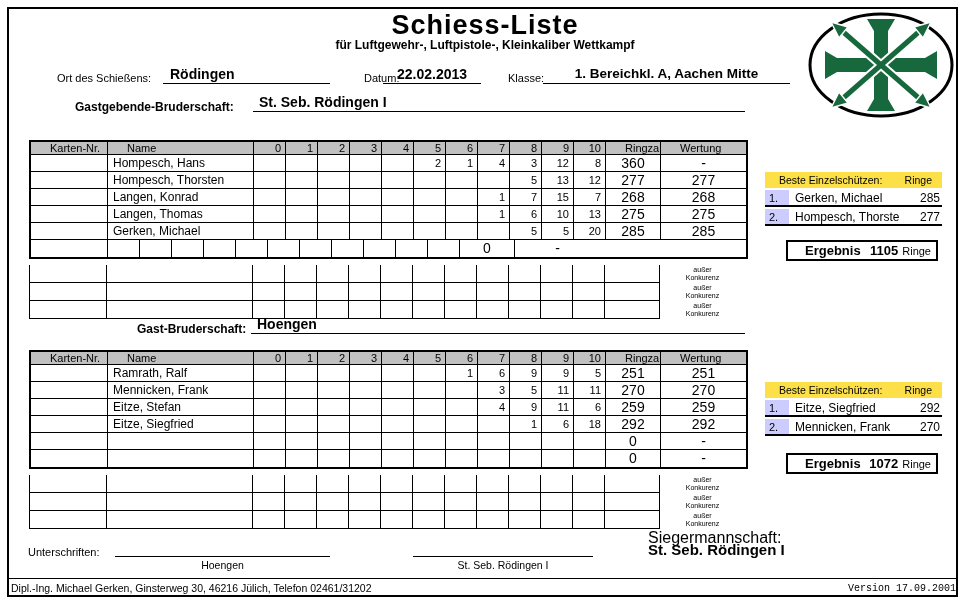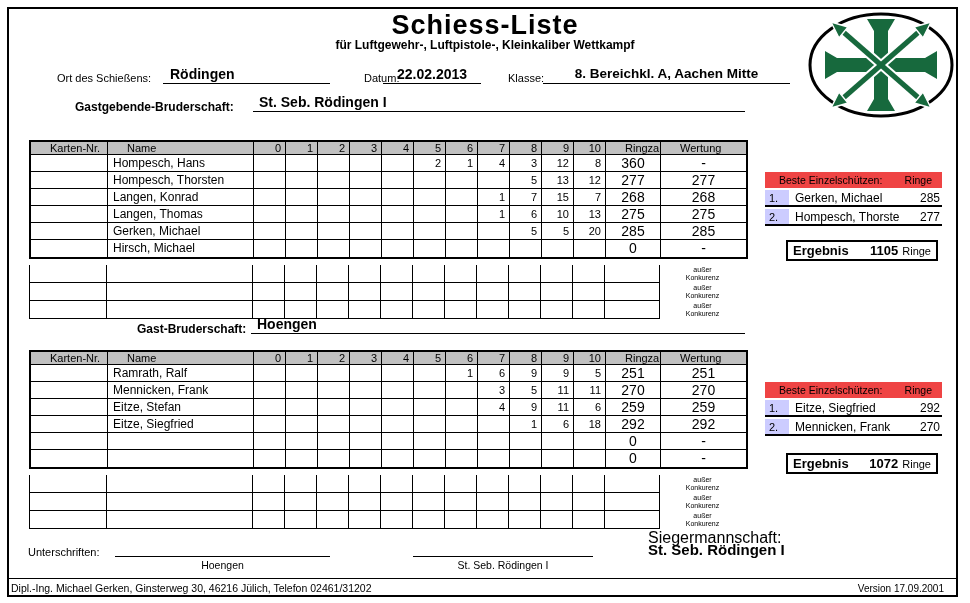--- a/index.html
+++ b/index.html
@@ -41,46 +41,46 @@
   .hits-wrap { display: contents; }
 
   .extra { position: absolute; left: 29px; }
   .x1 { top: 265px; } .x2 { top: 475px; }
   .xrow { display: flex; height: 18px; border-left: 1px solid #000; }
   .xc { border-right: 1px solid #000; border-bottom: 1px solid #000; height: 18px; }
   .xnote { width: 85px; border: none; font-size: 7px; line-height: 8px; text-align: center; padding-top: 1px; }
 
   .best { position: absolute; left: 765px; width: 177px; }
   .b1 { top: 172px; } .b2 { top: 382px; }
-  .best-head { height: 16px; background: #ef4444; display: flex; justify-content: space-between; align-items: center; font-size: 10.5px; padding: 0 10px 0 14px; }
+  .best-head { height: 16px; background: #fde047; display: flex; justify-content: space-between; align-items: center; font-size: 10.5px; padding: 0 10px 0 14px; }
   .best-row { display: flex; height: 17px; margin-top: 2px; border-bottom: 2px solid #000; align-items: center; }
   .rank { width: 24px; background: #ccccff; font-size: 11px; padding-left: 4px; height: 100%; line-height: 16px; }
   .bname { flex: 1; font-size: 12px; padding-left: 6px; white-space: nowrap; overflow: hidden; }
   .bringe { width: 36px; text-align: right; font-size: 12px; padding-right: 2px; }
 
   .erg { position: absolute; left: 786px; width: 152px; height: 21px; border: 2px solid #000; display: flex; align-items: center; background: #fff; }
   .erg1 { top: 240px; } .erg2 { top: 453px; }
-  .erg-label { font-size: 13px; font-weight: bold; padding-left: 5px; }
+  .erg-label { font-size: 13px; font-weight: bold; padding-left: 17px; }
   .erg-val { margin-left: auto; font-size: 13px; font-weight: bold; }
   .erg-unit { font-size: 11px; margin: 0 5px 0 4px; }
 
   .winner-label { position: absolute; left: 648px; top: 529px; font-size: 16px; }
   .winner-value { position: absolute; left: 648px; top: 541px; font-size: 15px; font-weight: bold; }
 
   .sig-label { position: absolute; left: 28px; top: 546px; font-size: 11px; }
   .sig-line { position: absolute; border-bottom: 1px solid #000; height: 1px; }
   .sigl-a { left: 115px; top: 556px; width: 215px; }
   .sigl-b { left: 413px; top: 556px; width: 180px; }
   .sig-name { position: absolute; text-align: center; font-size: 10.5px; }
   .sign-a { left: 115px; top: 559px; width: 215px; }
   .sign-b { left: 413px; top: 559px; width: 180px; }
 
   .footer { position: absolute; left: 9px; top: 578px; width: 949px; height: 19px; border-top: 1px solid #000; display: flex; justify-content: space-between; align-items: center; }
   .footer-left { font-size: 10.5px; padding-left: 2px; }
-  .footer-right { font-size: 10px; padding-right: 14px; }
+  .footer-right { font-size: 10px; padding-right: 2px; font-family: Liberation Mono, monospace; }
 </style>
 </head>
 <body>
 
 <div class="page">
   <div class="sheet-border"></div>
 
   <div class="title">Schiess-Liste</div>
   <div class="subtitle">für Luftgewehr-, Luftpistole-, Kleinkaliber Wettkampf</div>
 
@@ -98,21 +98,21 @@
       <polygon points="26,98 34,82 43,93" fill="#17693d" stroke="#ffffff" stroke-width="1.5"></polygon>
       <polygon points="126,98 118,82 109,93" fill="#17693d" stroke="#ffffff" stroke-width="1.5"></polygon>
     </svg>
   </div>
 
   <div class="flabel ort-label">Ort des Schießens:</div>
   <div class="fvalue ort-value">Rödingen</div>
   <div class="flabel datum-label">Datum:</div>
   <div class="fvalue datum-value">22.02.2013</div>
   <div class="flabel klasse-label">Klasse:</div>
-  <div class="fvalue klasse-value">8. Bereichkl. A, Aachen Mitte</div>
+  <div class="fvalue klasse-value">1. Bereichkl. A, Aachen Mitte</div>
   <div class="flabel host-label">Gastgebende-Bruderschaft:</div>
   <div class="fvalue host-value">St. Seb. Rödingen I</div>
 
   <div class="stable t1">
     <div class="trow thead">
       <div class="cell ck th">Karten-Nr.</div>
       <div class="cell cn th">Name</div>
       <div class="hits-wrap">
         
       <div class="cell ch th num">0</div><div class="cell ch th num">1</div><div class="cell ch th num">2</div><div class="cell ch th num">3</div><div class="cell ch th num">4</div><div class="cell ch th num">5</div><div class="cell ch th num">6</div><div class="cell ch th num">7</div><div class="cell ch th num">8</div><div class="cell ch th num">9</div><div class="cell ch th num">10</div></div>
@@ -206,21 +206,20 @@
           <div class="cell ch hit"></div>
           <div class="cell ch hit">5</div>
           <div class="cell ch hit">5</div>
           <div class="cell ch hit">20</div>
           <div class="cell cr big">285</div>
           <div class="cell cw big last">285</div>
         </div>
 
         <div class="trow">
           <div class="cell ck"></div>
-          <div class="cell cn nm">Hirsch, Michael</div>
           <div class="cell ch hit"></div>
           <div class="cell ch hit"></div>
           <div class="cell ch hit"></div>
           <div class="cell ch hit"></div>
           <div class="cell ch hit"></div>
           <div class="cell ch hit"></div>
           <div class="cell ch hit"></div>
           <div class="cell ch hit"></div>
           <div class="cell ch hit"></div>
           <div class="cell ch hit"></div>

